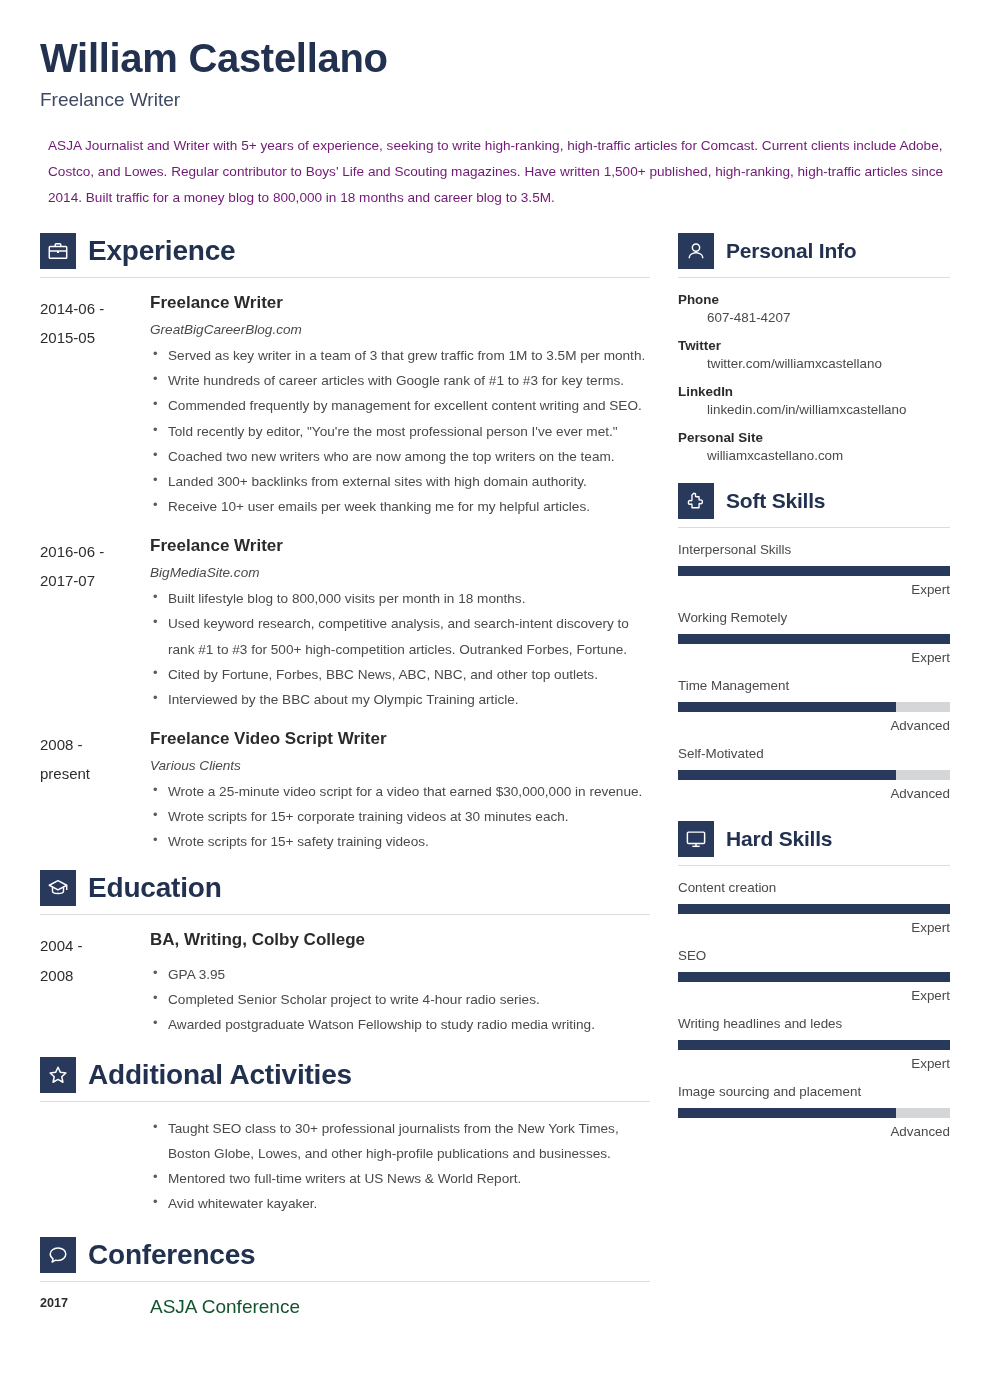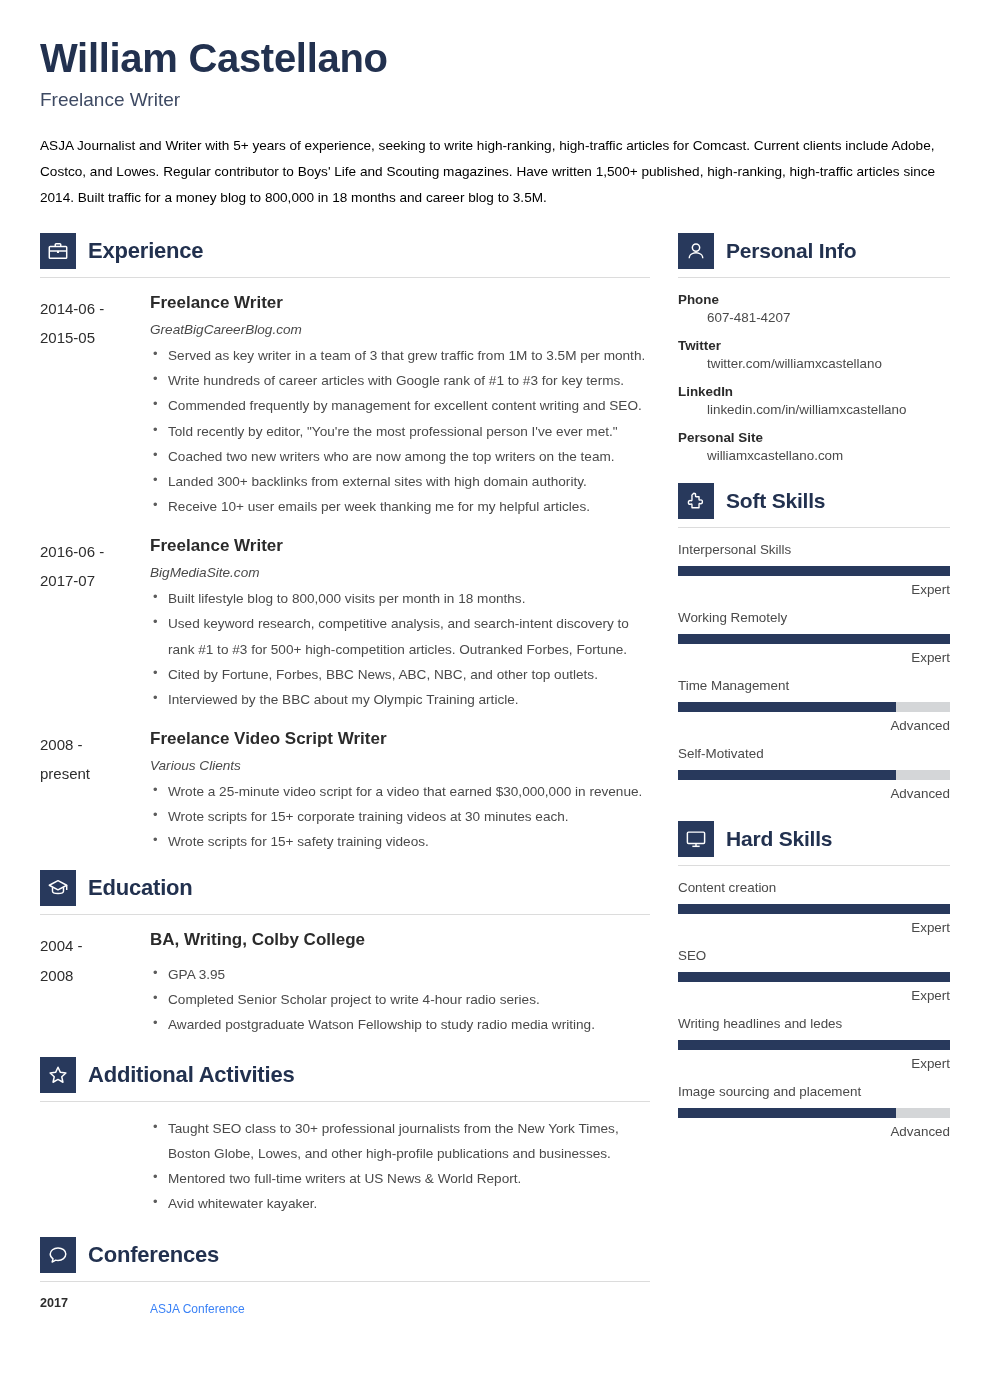--- a/index.html
+++ b/index.html
@@ -31,23 +31,24 @@
   .jobtitle {
     font-size: 19px;
     color: #3e4a63;
     margin-top: 8px;
     font-weight: normal;
   }
   .summary {
     margin-top: 22px;
     font-size: 13.6px;
     line-height: 1.92;
-    color: #000000;
+    color: #701a75;
     text-align: left;
     max-width: 900px;
+    margin-left: 8px;
   }
 
   
   .columns {
     display: flex;
     margin-top: 22px;
     align-items: flex-start;
   }
   .col-left  { width: 638px; padding-right: 28px; }
   .col-right { width: 272px; }
@@ -62,21 +63,21 @@
   .sec-head .icon-box {
     width: 36px; height: 36px;
     background: #28395c;
     display: flex;
     align-items: center;
     justify-content: center;
     flex: 0 0 36px;
   }
   .sec-head .icon-box svg { display: block; }
   .sec-title {
-    font-size: 22px;
+    font-size: 28px;
     font-weight: bold;
     color: #22314f;
     letter-spacing: -0.2px;
   }
   .sec-title.small { font-size: 21px; }
   .sec-rule {
     border-bottom: 1px solid #dcdcdc;
     margin-bottom: 14px;
   }
 
@@ -135,23 +136,22 @@
     margin-top: 4px;
   }
   .conf-year {
     width: 110px;
     flex: 0 0 110px;
     font-size: 12.6px;
     font-weight: bold;
     color: #2d2d2d;
   }
   .conf-name {
-    font-size: 12px;
-    color: #3b82f6;
-    margin-top: 6px;
+    font-size: 19px;
+    color: #14532d;
   }
 
   
   .info-item { margin-bottom: 13px; }
   .info-label {
     font-size: 13.4px;
     font-weight: bold;
     color: #2b2b2b;
     margin-bottom: 3px;
   }

